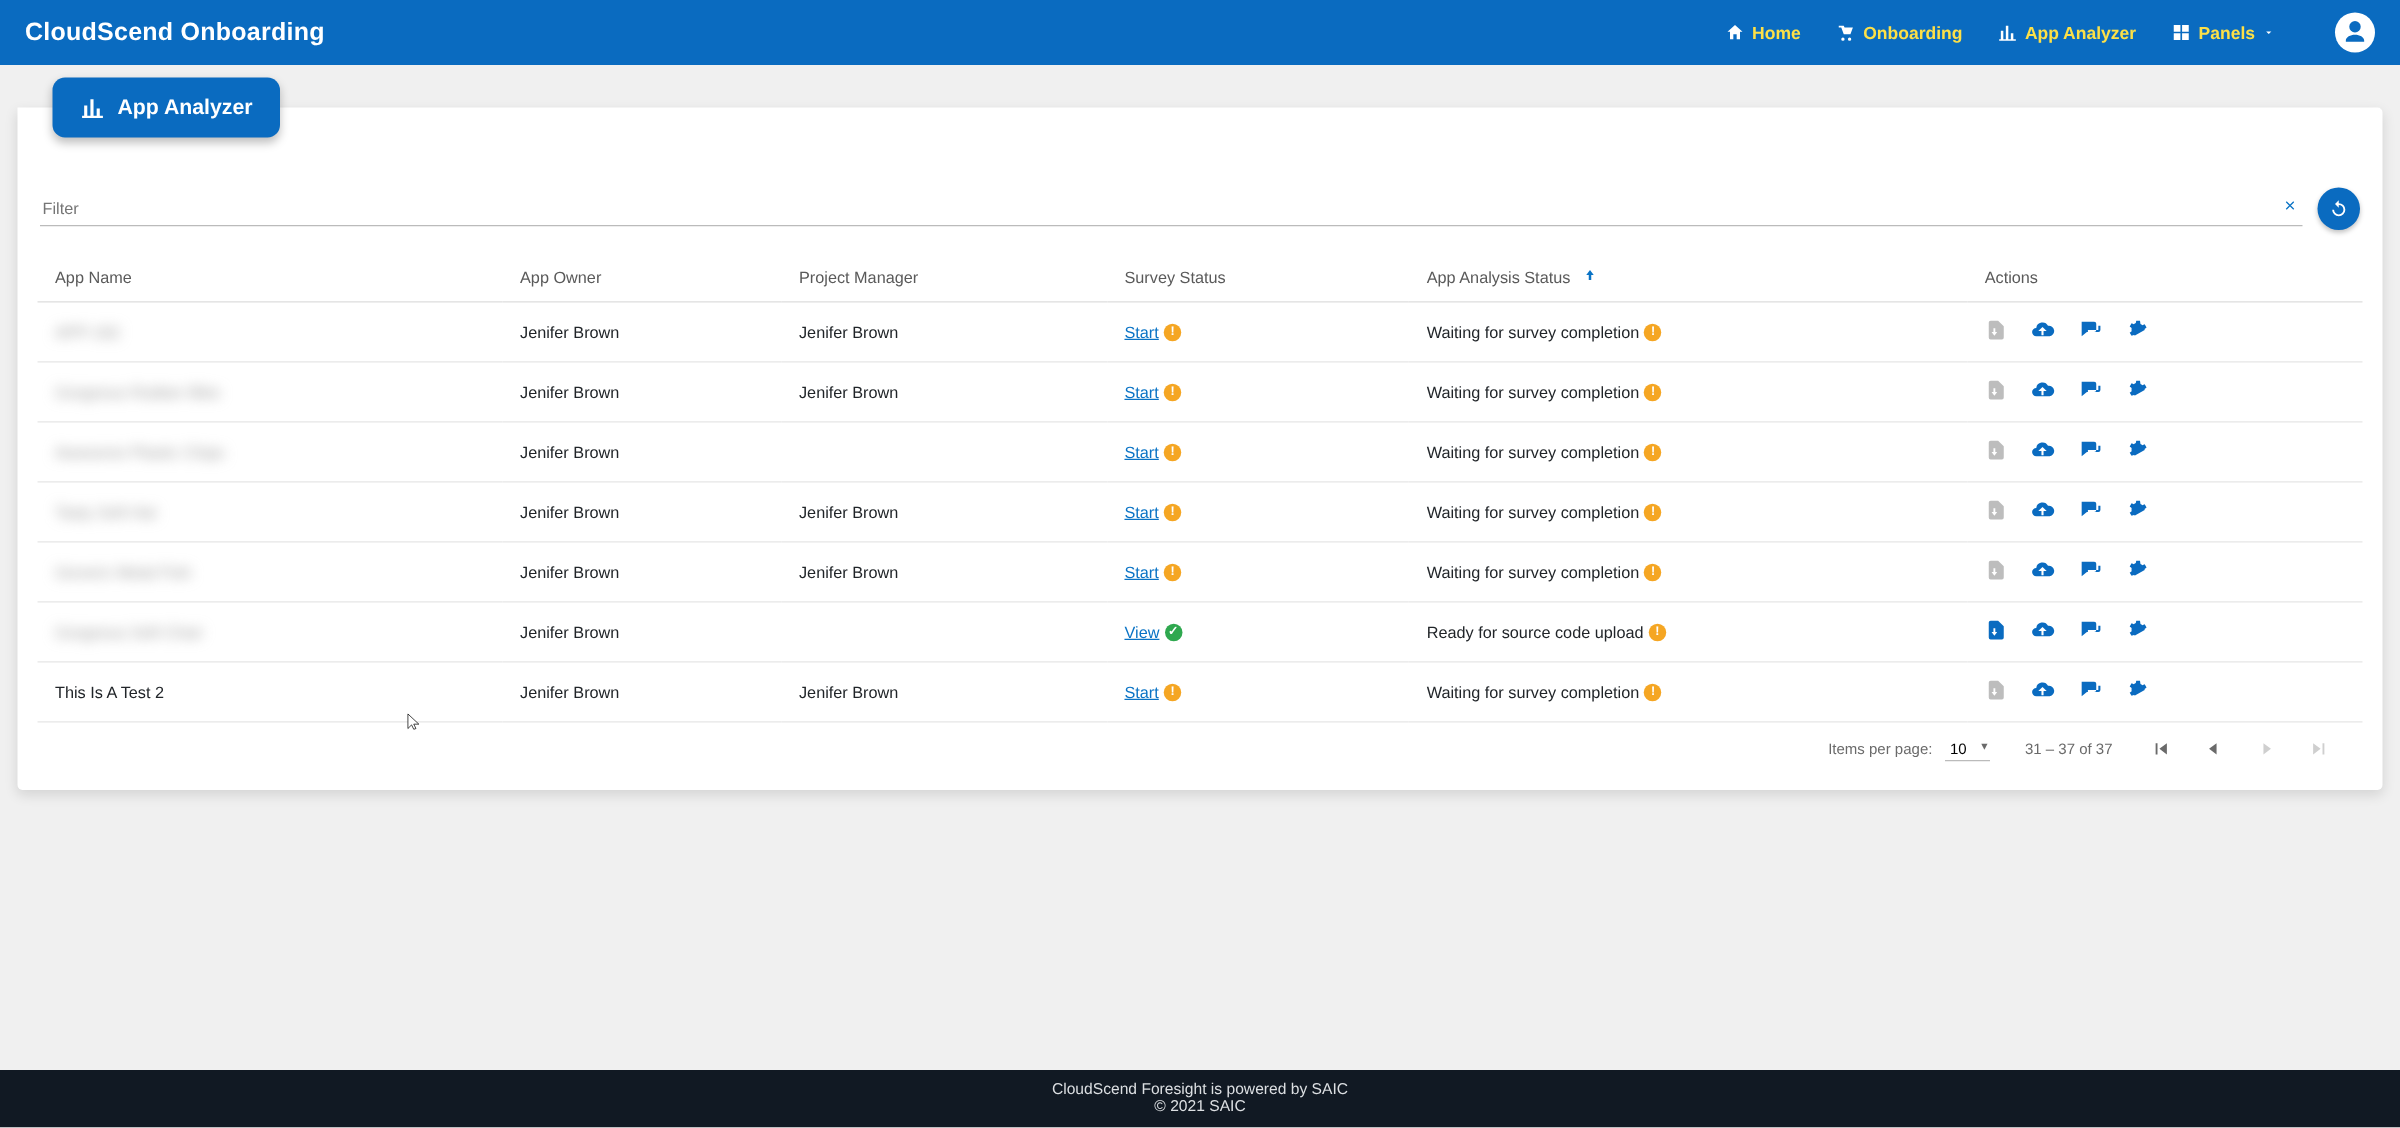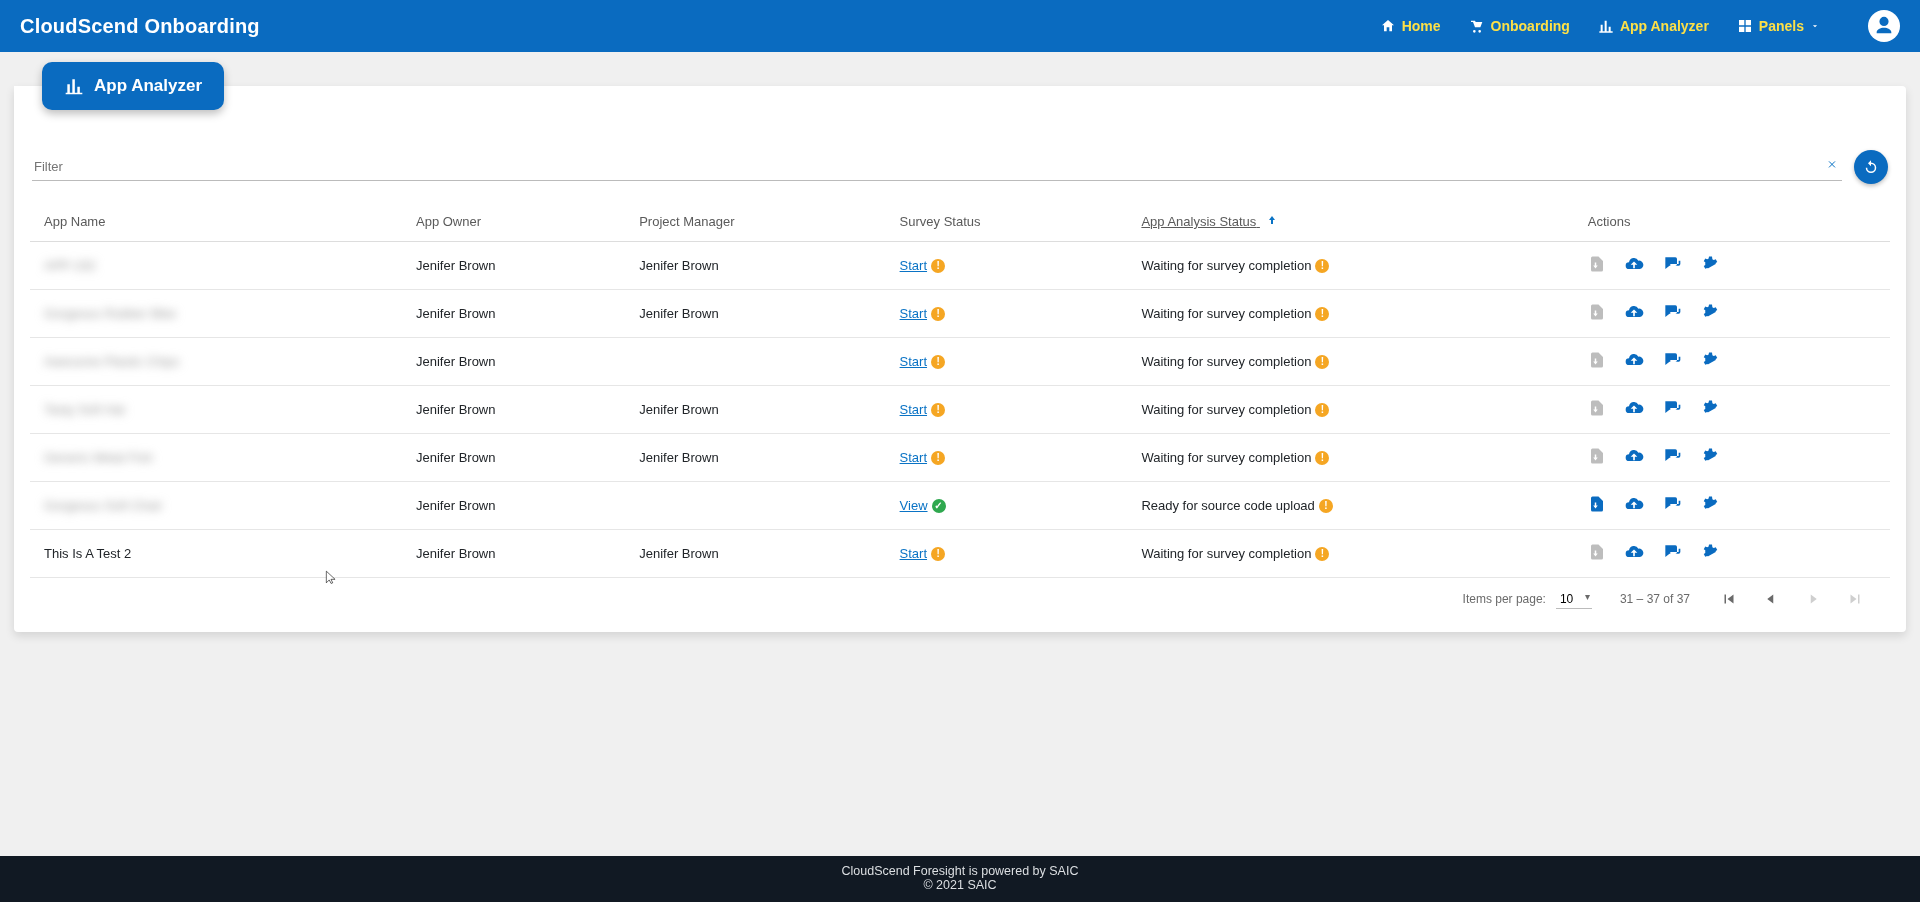--- a/index.html
+++ b/index.html
@@ -95,21 +95,21 @@
   table.grid { width:100%; border-collapse:collapse; margin-top:14px; table-layout:fixed; }
   table.grid th, table.grid td {
     text-align:left; padding:12px 14px; font-size:13px;
     border-bottom:1px solid #e6e6e6;
   }
   table.grid th { color:#5a5a5a; font-weight:500; border-bottom:1px solid #ddd; }
   .col-appname { width:20%; }
   .col-owner { width:12%; }
   .col-pm { width:14%; }
   .col-survey { width:13%; }
-  .col-status { width:24%;text-decoration:underline; }
+  .col-status { width:24%; }
   .col-actions { width:17%; }
   .blur { filter: blur(5px); color:#9a9a9a; }
   a.tbl-link { color: var(--link); font-weight:500; }
   .status-icon { display:inline-flex; vertical-align:middle; margin-left:4px; }
   .warn-dot {
     width:14px; height:14px; border-radius:50%; background:var(--warn);
     color:#fff; font-size:10px; font-weight:700; display:inline-flex;
     align-items:center; justify-content:center; line-height:1;
   }
   .ok-dot {

